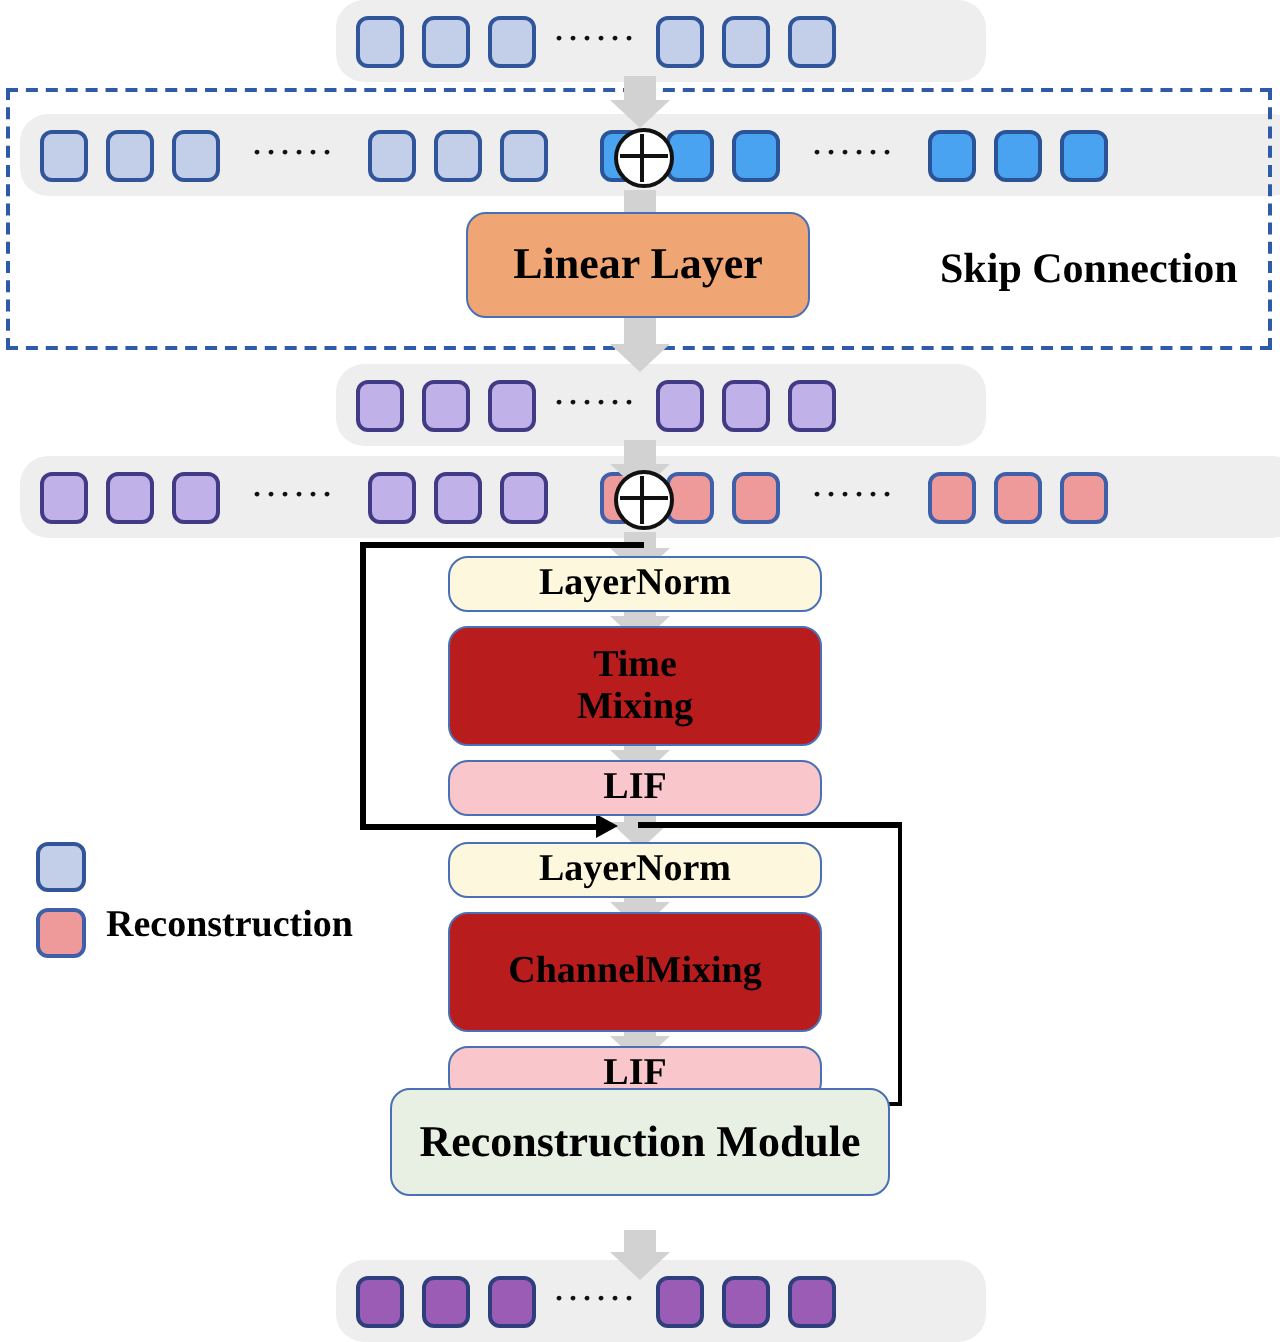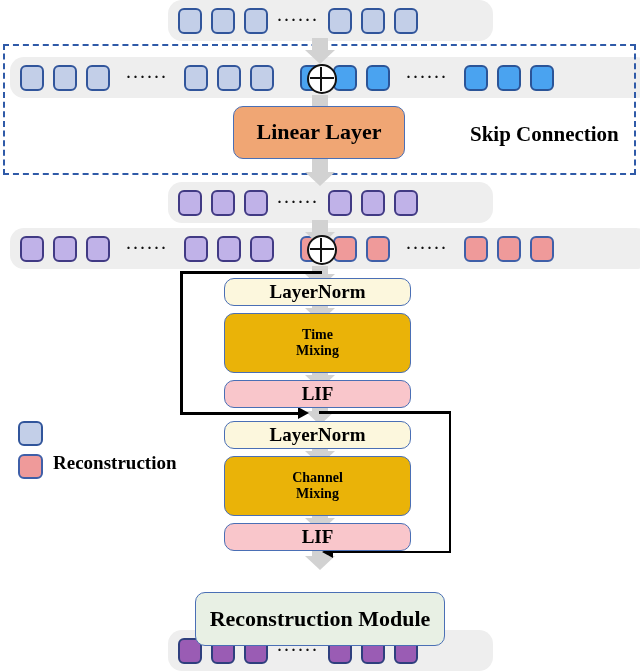--- a/index.html
+++ b/index.html
@@ -79,21 +79,21 @@
     border:1.8px solid #4a6fb5;
     border-radius:10px;
     display:flex;align-items:center;justify-content:center;
     text-align:center;
     font-weight:bold;
     color:#000;
     line-height:1.12;
     z-index:4;
   }
   .box.ln{background:#fcf7dd;font-size:19px;}
-  .box.mix{background:#eab308;font-size:14px;}
+  .box.mix{background:#b91c1c;font-size:19px;}
   .box.lif{background:#f9c6cb;font-size:19px;}
   .box.lin{background:#f0a674;font-size:22px;}
   .box.rec{background:#e8f0e4;font-size:22px;}
 
   
   #skipbox{
     position:absolute;
     left:3px;top:44px;width:633px;height:131px;
     box-sizing:border-box;
     border:2.5px dashed #2f5aa8;
@@ -293,40 +293,40 @@
 
   <div class="box ln" style="left:224px;top:421px;width:187px;height:28px;">
     <span>LayerNorm</span>
   </div>
 
   <div class="garrow" style="left:305px;top:446px;width:30px;height:16px;">
     <div class="shaft" style="height:5px"></div>
     <div class="head" style="top:5px"></div>
   </div>
 
-  <div class="box mix" style="left:224px;top:456px;width:187px;height:60px;flex-direction:column;">
+  <div class="box mix" style="left:224px;top:456px;width:187px;height:60px;flex-direction:row;">
     <span>Channel</span>
     <span>Mixing</span>
   </div>
 
   <div class="garrow" style="left:305px;top:513px;width:30px;height:16px;">
     <div class="shaft" style="height:5px"></div>
     <div class="head" style="top:5px"></div>
   </div>
 
   <div class="box lif" style="left:224px;top:523px;width:187px;height:28px;">
     <span>LIF</span>
   </div>
 
   <div class="garrow" style="left:305px;top:548px;width:30px;height:20px;">
     <div class="shaft" style="height:8px"></div>
     <div class="head" style="top:8px"></div>
   </div>
 
-  <div class="box rec" style="left:195px;top:592px;width:250px;height:54px;">
+  <div class="box rec" style="left:195px;top:544px;width:250px;height:54px;">
     <span>Reconstruction Module</span>
   </div>
 
   <div class="garrow" style="left:305px;top:615px;width:30px;height:24px;">
     <div class="shaft" style="height:11px"></div>
     <div class="head" style="top:11px"></div>
   </div>
 
   <div class="strip" id="row5" style="left:168px;top:630px;width:305px;height:41px;padding:0 10px;">
     <div class="tok out"></div>

